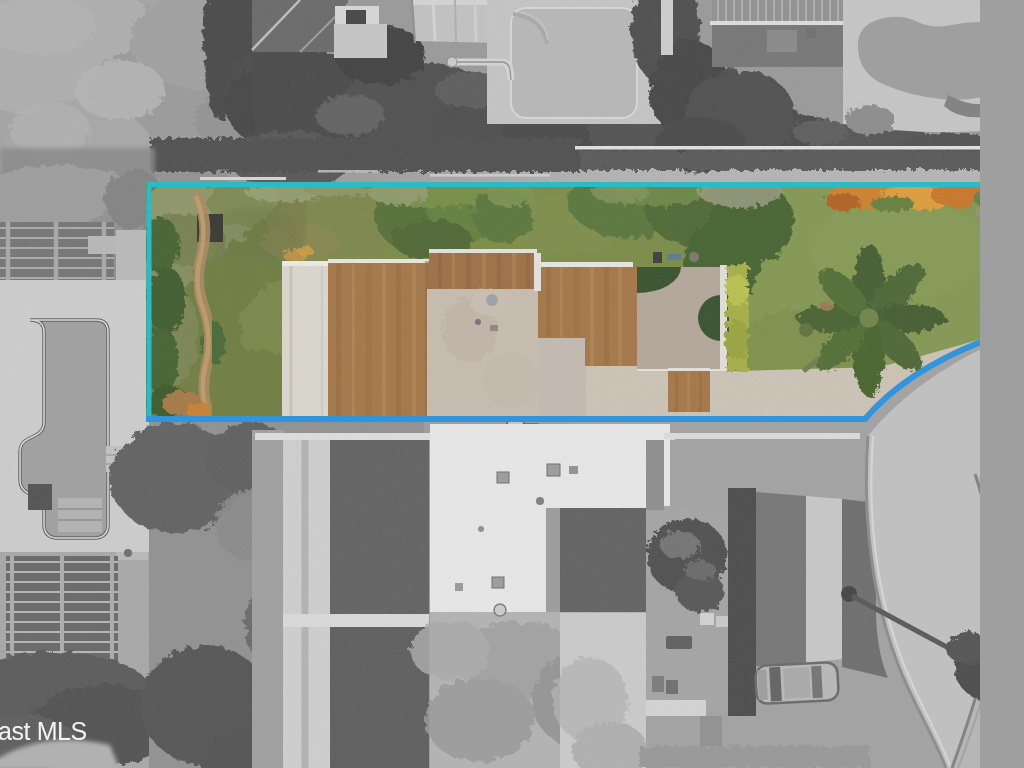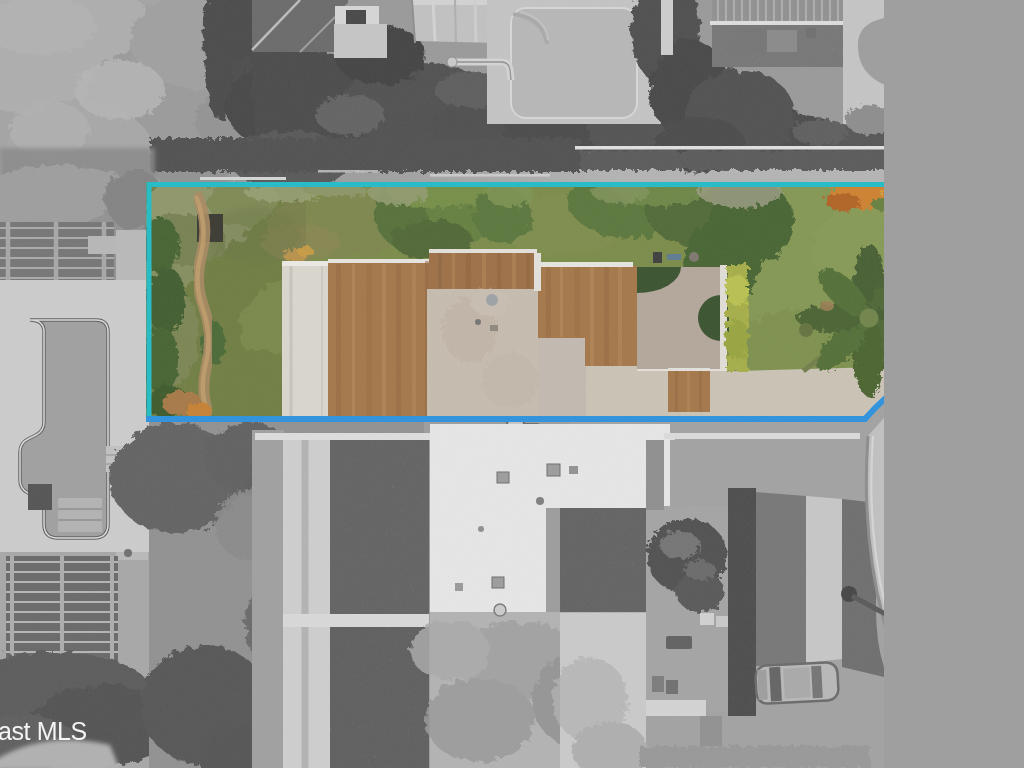--- a/index.html
+++ b/index.html
@@ -1,16 +1,16 @@
 <!DOCTYPE html>
 <html><head>
 <meta charset="utf-8">
 <style>
   html,body{margin:0;padding:0;background:#9f9f9f;}
-  #stage{position:relative;width:884px;height:768px;overflow:hidden;
+  #stage{position:relative;width:980px;height:768px;overflow:hidden;
     font-family:"Liberation Sans", sans-serif;}
   svg{display:block;}
 </style>
 </head>
 <body>
 <div id="stage">
 <svg width="1024" height="768" viewBox="0 0 1024 768">
 <defs>
   <filter id="grain" x="0" y="0" width="100%" height="100%">
     <feTurbulence type="fractalNoise" baseFrequency="0.7" numOctaves="2" seed="11" stitchTiles="stitch" result="n"></feTurbulence>

